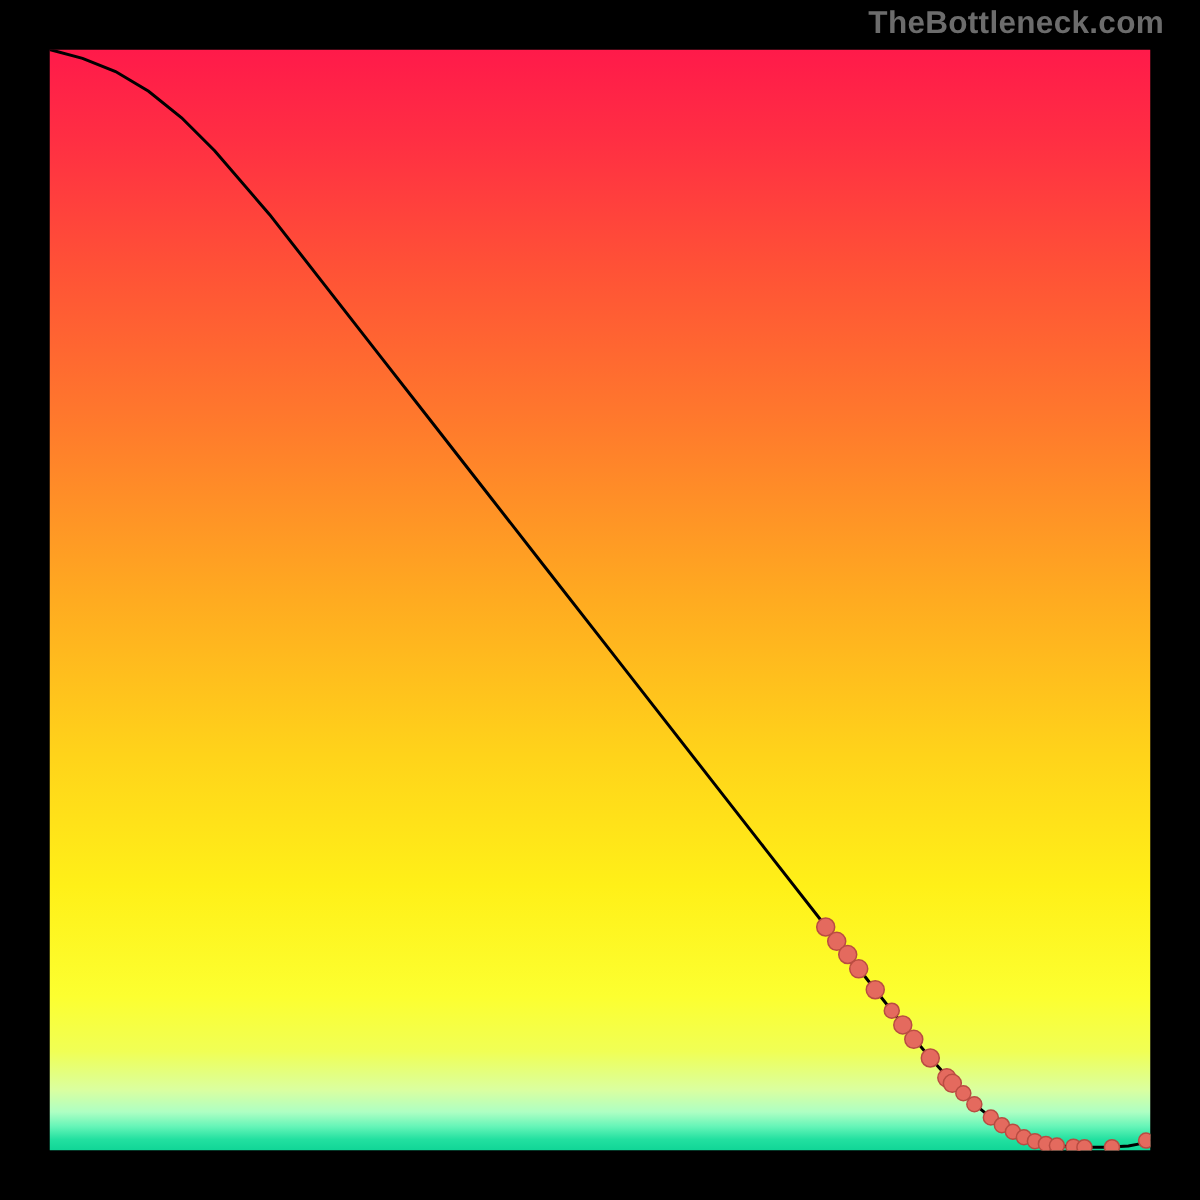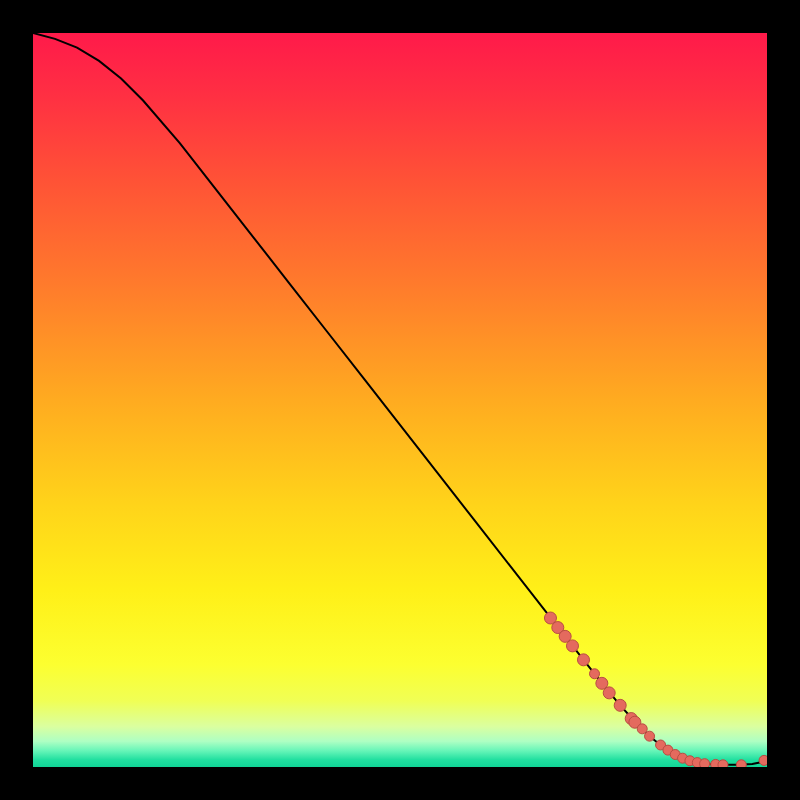--- a/index.html
+++ b/index.html
@@ -31,20 +31,21 @@
     color: #6c6c6c;
     font-size: 21px;
     font-weight: 600;
     letter-spacing: 0.2px;
   }
 </style>
 </head>
 <body>
 
 <div class="frame">
+  <div class="watermark">TheBottleneck.com</div>
 
   <svg class="plot" viewBox="0 0 734 734" width="734" height="734" preserveAspectRatio="none">
     <defs>
       <linearGradient id="heat" x1="0" y1="0" x2="0" y2="1">
       <stop offset="0%" stop-color="#ff1a4a"></stop>
           <stop offset="8%" stop-color="#ff2e43"></stop>
           <stop offset="20%" stop-color="#ff5236"></stop>
           <stop offset="34%" stop-color="#ff7a2c"></stop>
           <stop offset="50%" stop-color="#ffab20"></stop>
           <stop offset="64%" stop-color="#ffd31a"></stop>

